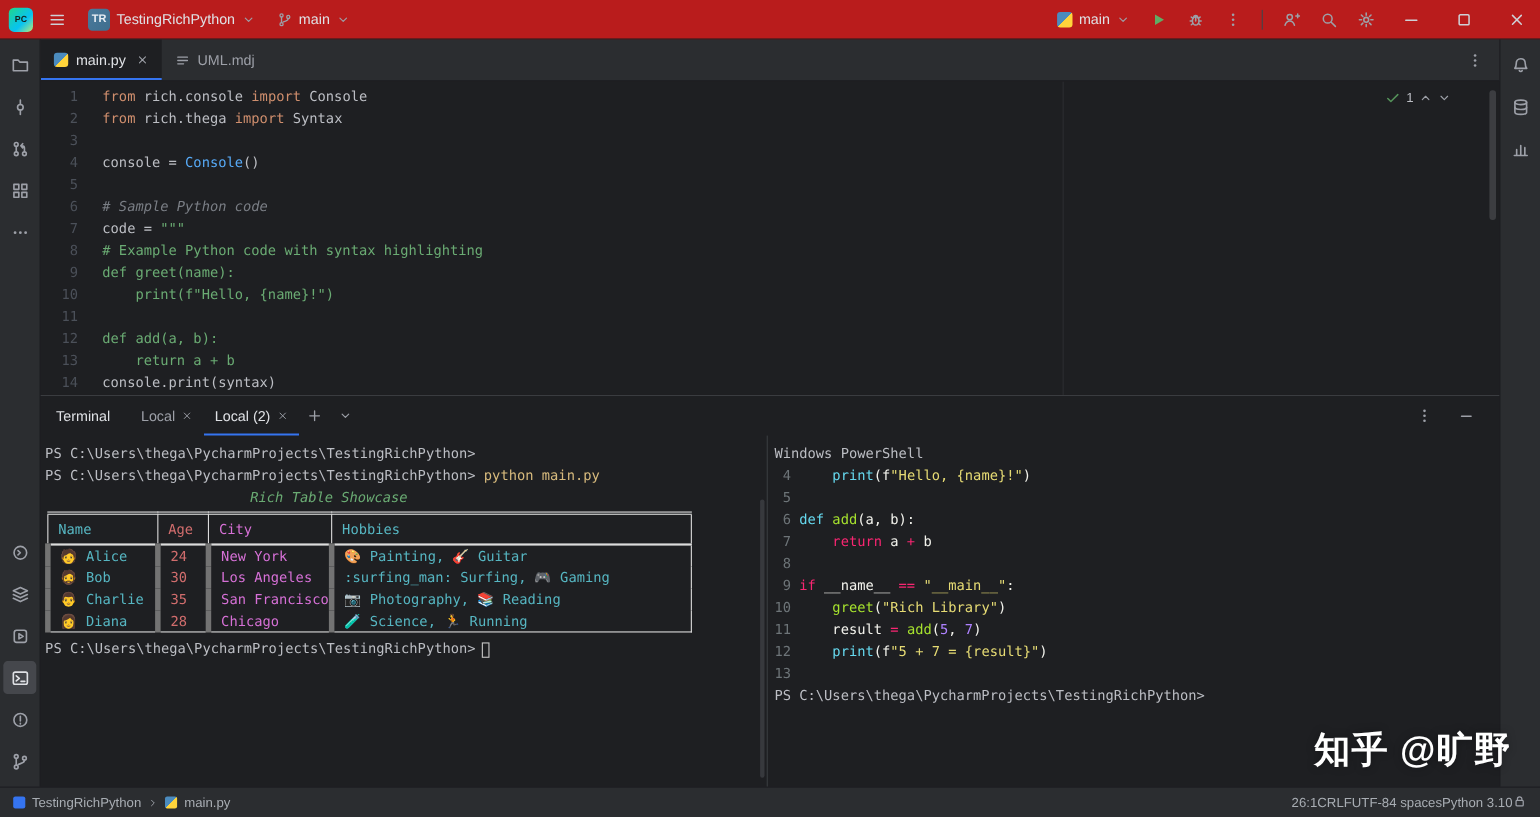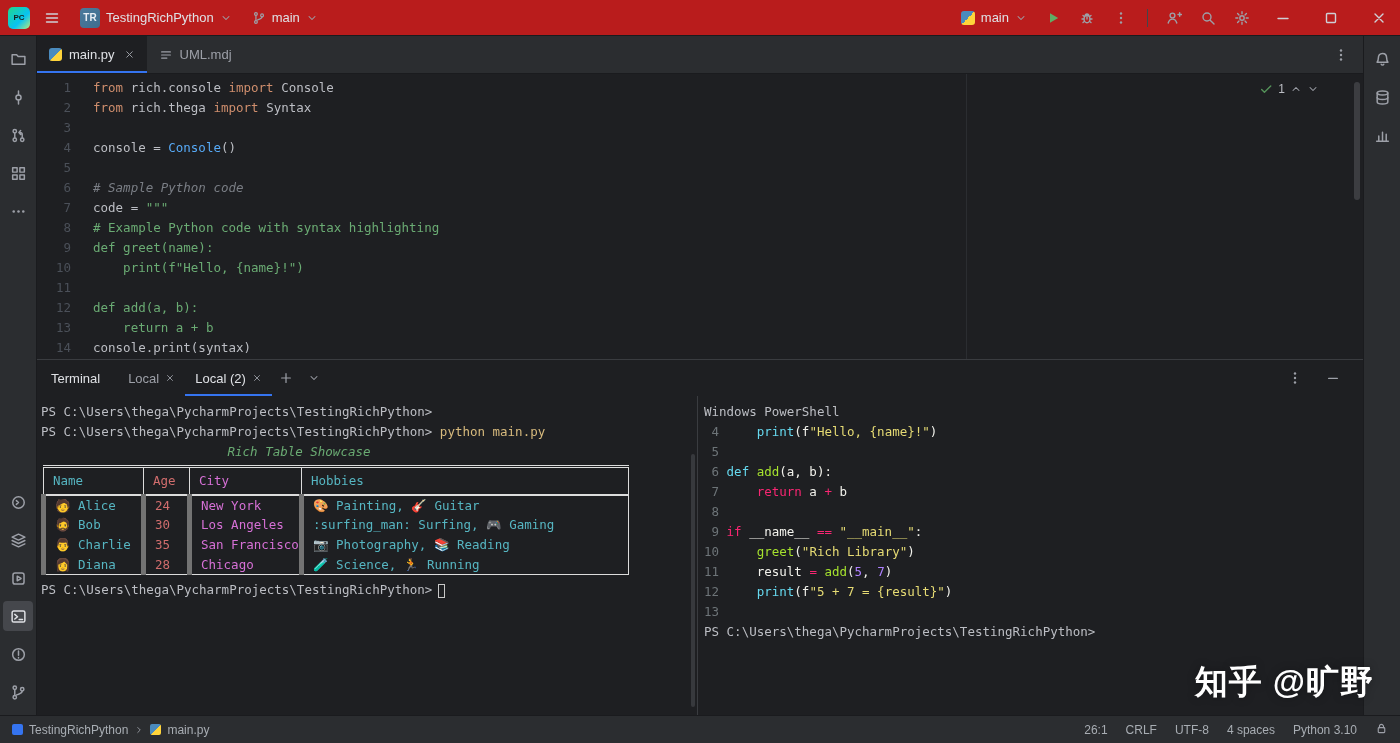--- a/index.html
+++ b/index.html
@@ -76,21 +76,21 @@
   .rich-table td { height:20px; padding:0 9px; border-left:5px solid #737373; white-space:nowrap; overflow:hidden; }
   .c-cyan { color:#56b6c2; } .c-red { color:#d16d6d; } .c-mag { color:#d670d6; }
   .cursor { display:inline-block; width:7px; height:14px; border:1px solid #c8c8c8; vertical-align:middle; margin-left:6px; }
 
   
   .statusbar { height:28px; background:#2b2d30; border-top:1px solid #1a1b1e; display:flex; align-items:center; padding:0 12px; font-size:12px; color:#a8adb3; }
   .crumbs { display:flex; align-items:center; gap:6px; }
   .proj-tile { width:11px; height:11px; border-radius:2px; background:#3574f0; }
   .py-tile-sm { width:11px; height:11px; border-radius:2px; background:linear-gradient(135deg,#4b8bbe 50%,#ffd43b 50%); }
   .sb-right { margin-left:auto; display:flex; align-items:center; }
-  .sb-item { margin-left:18px; }
+  .sb-item { margin-left:0; }
 
   .watermark { position:absolute; right:26px; bottom:38px; font-size:33px; font-weight:bold; color:#ffffff; letter-spacing:1px; z-index:20; text-shadow:0 0 8px rgba(0,0,0,.35); }
 </style>
 </head>
 <body>
 
 <div class="titlebar">
   <div class="tb-group">
     <div class="logo">PC</div>
     <div class="sbtn">

